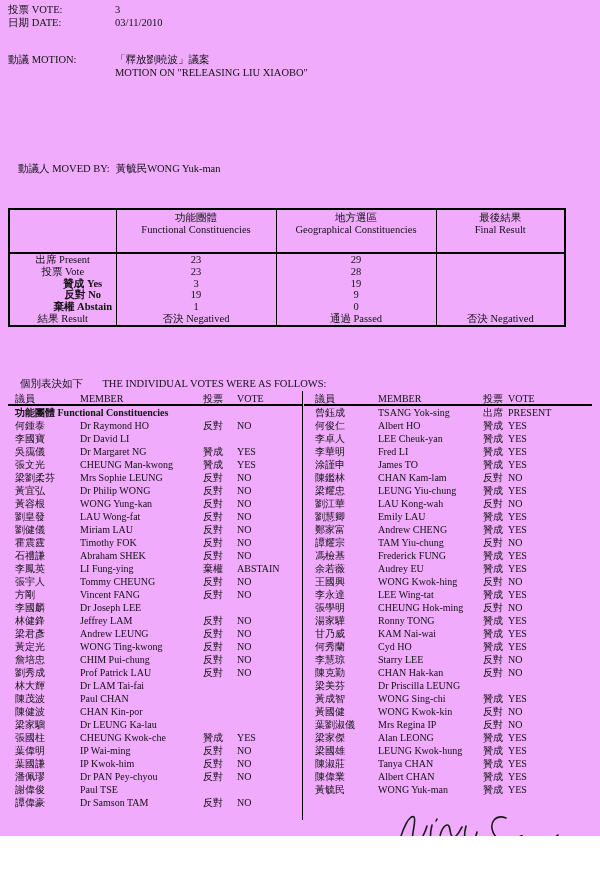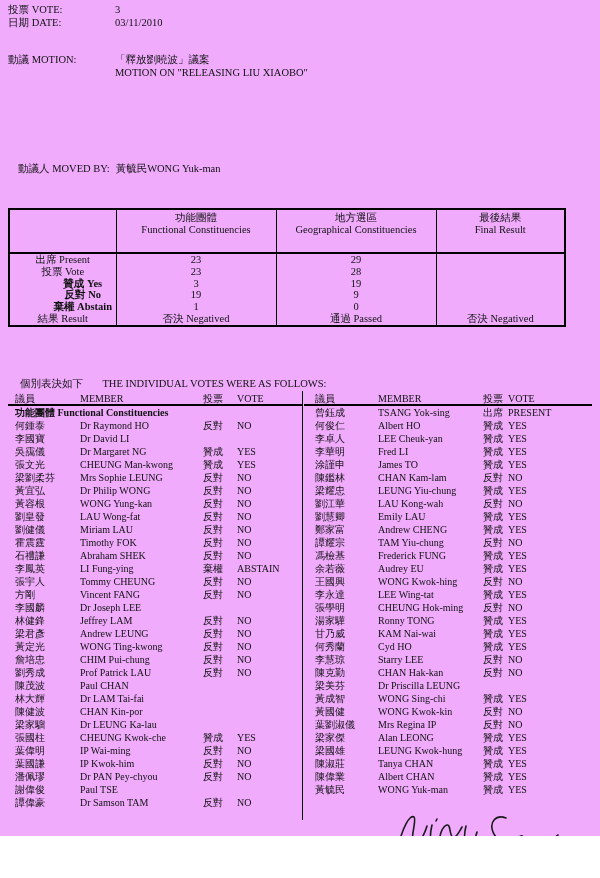--- a/index.html
+++ b/index.html
@@ -266,28 +266,28 @@
         <span class="c3">反對</span>
         <span class="c4">NO</span>
       </div>
       <div class="m-row">
         <span class="c1">劉秀成</span>
         <span class="c2">Prof Patrick LAU</span>
         <span class="c3">反對</span>
         <span class="c4">NO</span>
       </div>
       <div class="m-row">
+        <span class="c1">林大輝</span>
+        <span class="c2">Dr LAM Tai-fai</span>
+        <span class="c3"></span>
+        <span class="c4"></span>
+      </div>
+      <div class="m-row">
         <span class="c1">陳茂波</span>
         <span class="c2">Paul CHAN</span>
-        <span class="c3"></span>
-        <span class="c4"></span>
-      </div>
-      <div class="m-row">
-        <span class="c1">林大輝</span>
-        <span class="c2">Dr LAM Tai-fai</span>
         <span class="c3"></span>
         <span class="c4"></span>
       </div>
       <div class="m-row">
         <span class="c1">陳健波</span>
         <span class="c2">CHAN Kin-por</span>
         <span class="c3"></span>
         <span class="c4"></span>
       </div>
       <div class="m-row">

